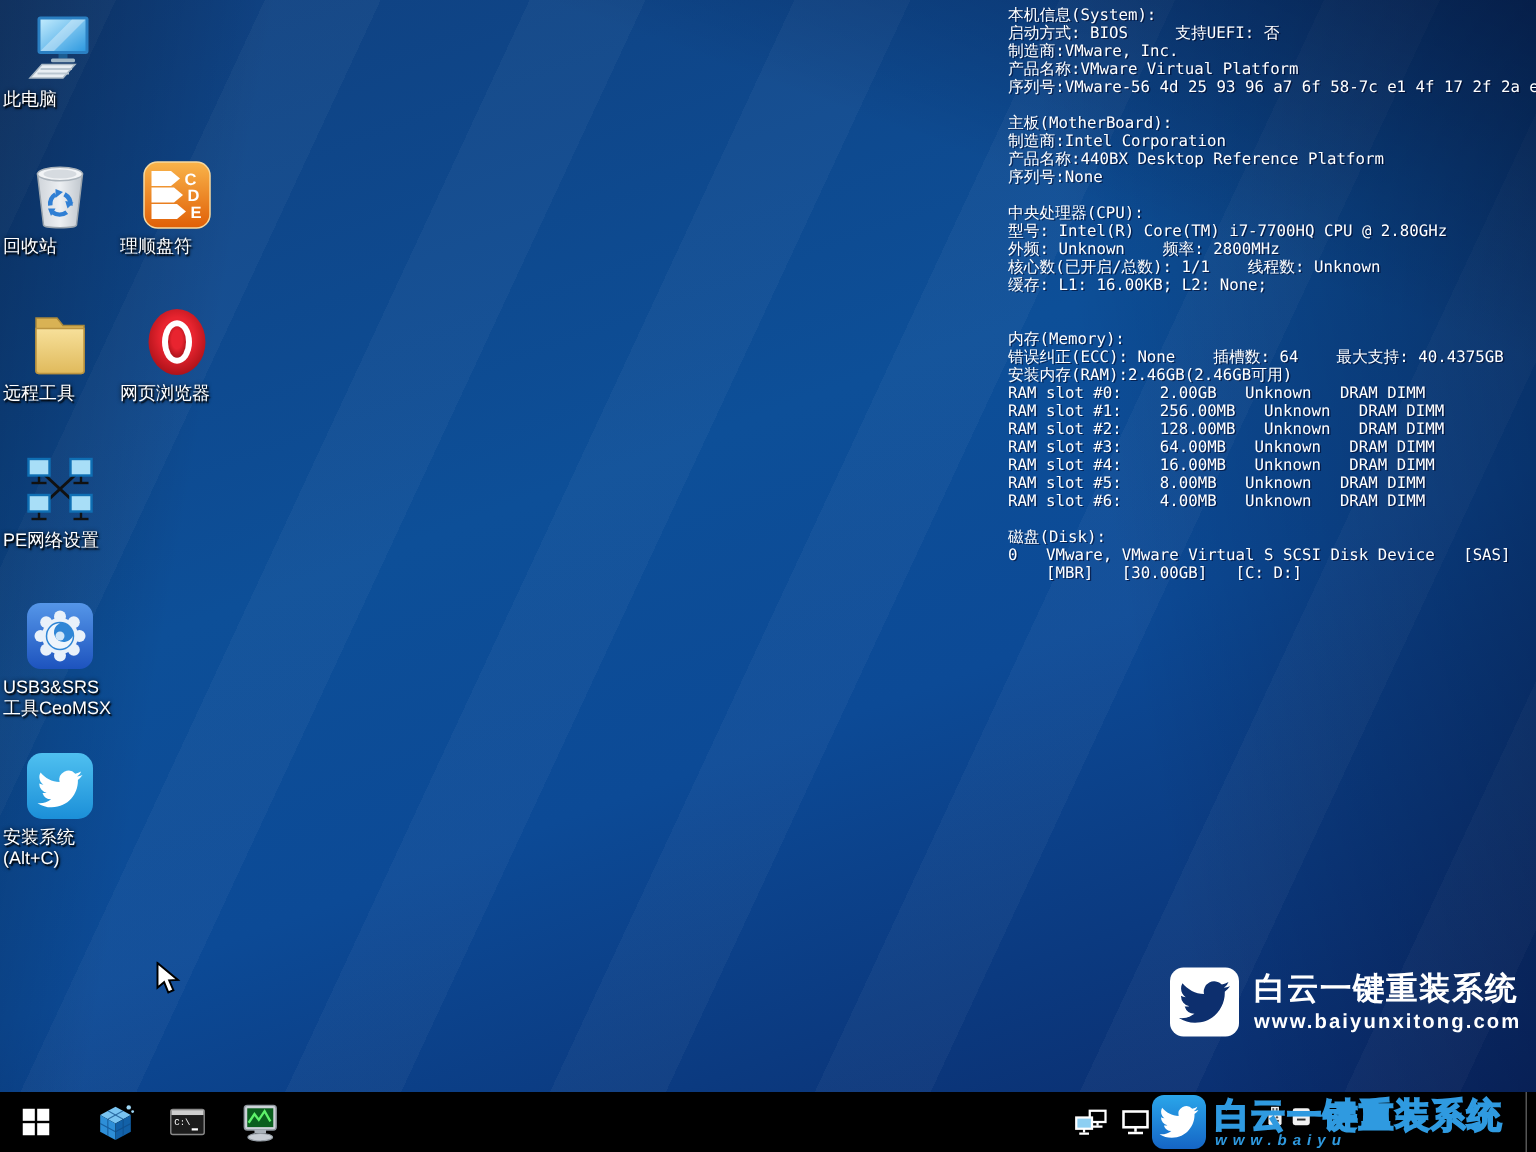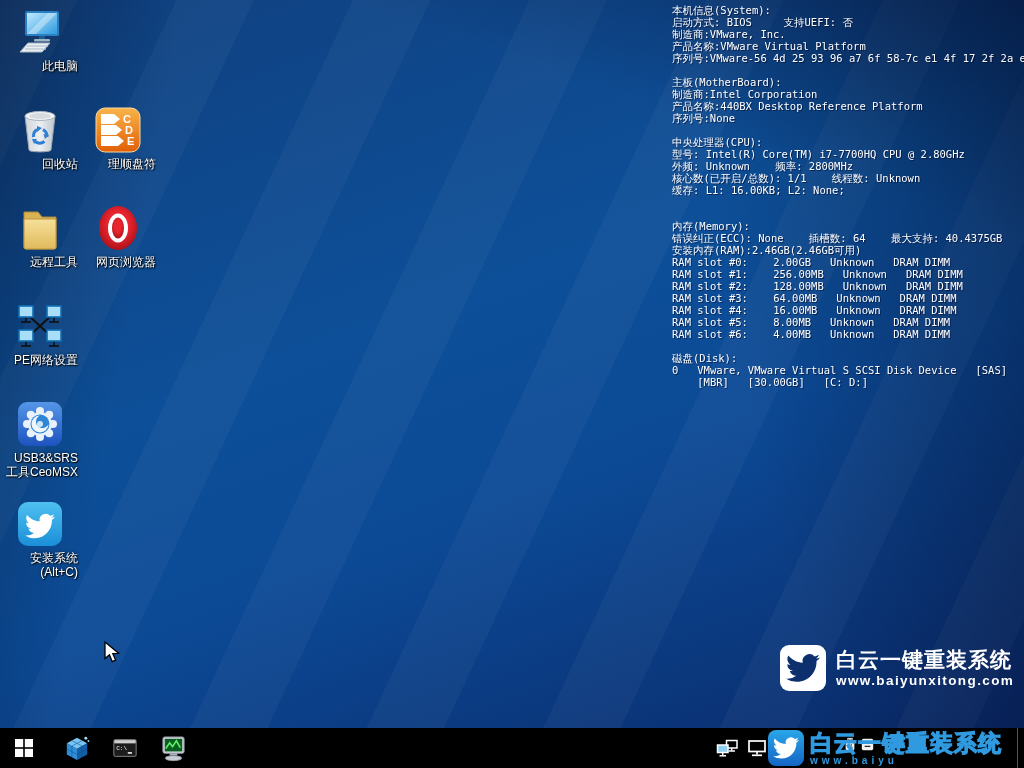--- a/index.html
+++ b/index.html
@@ -11,21 +11,21 @@
   .desktop{
     position:absolute;left:0;top:0;width:1024px;height:728px;
     background:
       linear-gradient(100deg, rgba(0,0,10,0.30) 0%, rgba(0,0,0,0) 16%),
       linear-gradient(260deg, rgba(0,0,20,0.38) 0%, rgba(0,0,0,0) 30%),
       linear-gradient(200deg, rgba(0,0,30,0.35) 0%, rgba(0,0,0,0) 22%),
       repeating-linear-gradient(115deg, rgba(255,255,255,0.035) 0 70px, rgba(255,255,255,0) 70px 160px),
       linear-gradient(160deg,#10407f 0%, #0d4f98 42%, #0c4a96 62%, #0a2a6a 100%);
   }
   
-  .dicon{position:absolute;width:76px;text-align:right;}
+  .dicon{position:absolute;width:76px;text-align:left;}
   .dicon .art{width:48px;height:48px;margin:0 auto;}
   .dicon .lbl{
     color:#fff;font-size:12px;line-height:16px;margin-top:2px;
     text-shadow:1px 1px 1px #000,0 0 3px rgba(0,0,0,.9);
   }
   
   .sysinfo{
     position:absolute;left:672px;top:4px;margin:0;color:#fff;
     font-family:"DejaVu Sans Mono","Liberation Mono",monospace;
     font-size:10.5px;line-height:12px;white-space:pre;
@@ -48,21 +48,21 @@
   .tray-small{position:absolute;top:8px;z-index:3;opacity:.95;}
   .tb-wm{position:absolute;left:768px;top:0;height:40px;display:flex;align-items:center;z-index:4;pointer-events:none;}
   .tb-wm-logo{width:36px;height:36px;border-radius:8px;flex:none;
     background:linear-gradient(180deg,#2aa6ea,#1565c5);
     display:flex;align-items:center;justify-content:center;}
   .tb-wm-text{margin-left:6px;}
   .tb-wm-title{
     font-size:23px;font-weight:bold;letter-spacing:1px;line-height:24px;white-space:nowrap;
     color:rgba(47,154,224,0.14); -webkit-text-stroke:1.2px #2f9ae0;
   }
-  .tb-wm-url{color:#2f9ae0;font-size:10px;font-weight:bold;letter-spacing:4px;line-height:11px;}
+  .tb-wm-url{color:#2f9ae0;font-size:10px;font-weight:bold;letter-spacing:4px;line-height:11px;font-style:italic;}
   .clock{position:absolute;right:10px;top:5px;z-index:5;color:#fff;text-align:center;min-width:106px;}
   .clock .t{font-size:11.5px;line-height:14px;margin-top:36px;}
   .clock .d{font-size:15px;line-height:14px;white-space:nowrap;}
   .show-desktop{position:absolute;right:0;top:0;width:6px;height:40px;border-left:1px solid #555;z-index:6;}
   svg{display:block;}
 </style>
 </head>
 <body>
 
 <div class="desktop">

